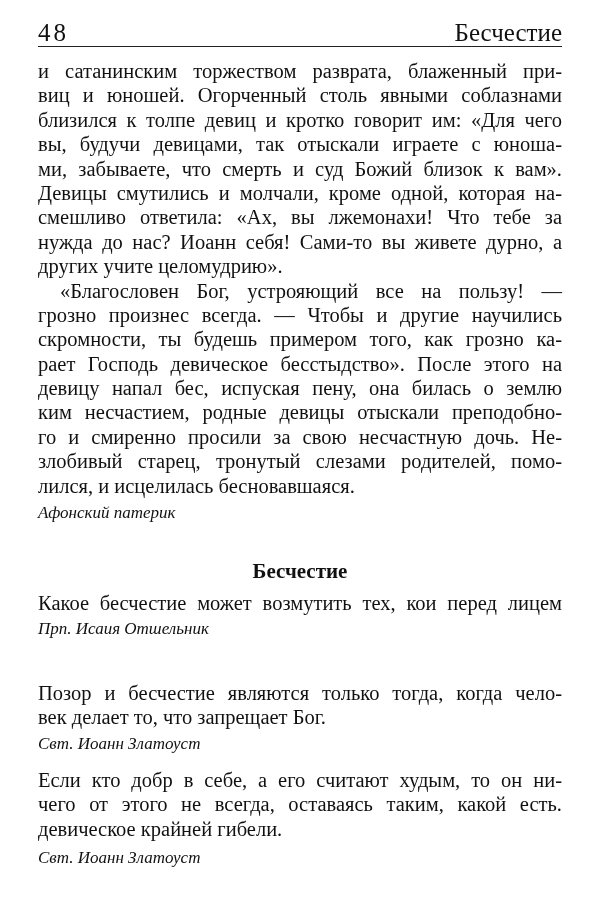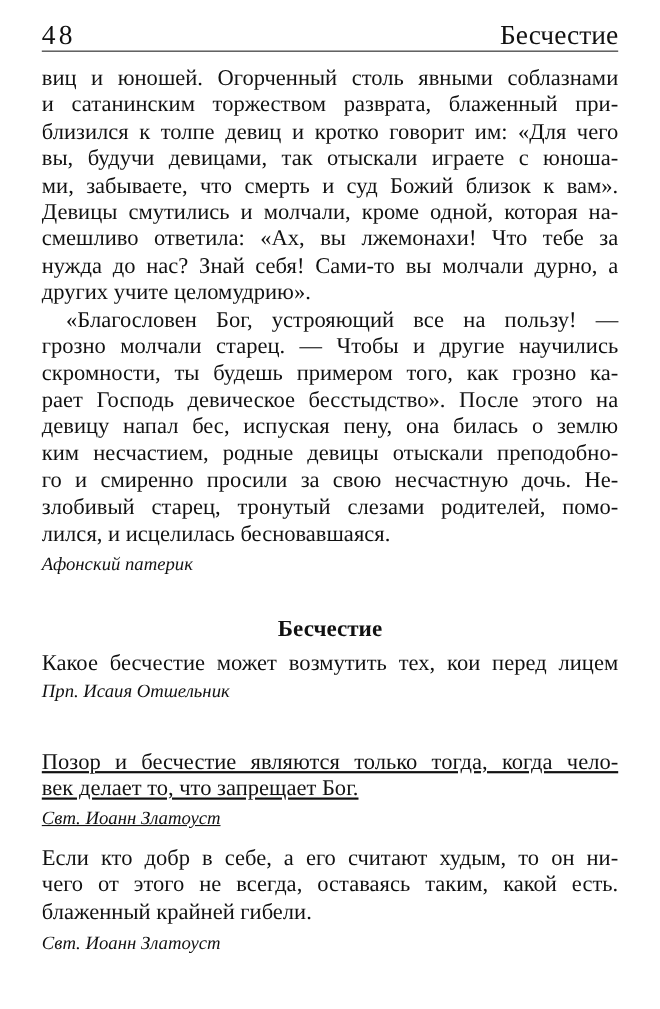--- a/index.html
+++ b/index.html
@@ -85,54 +85,54 @@
 <body>
 
 <div class="page">
 
   <div class="running-head">
     <span class="page-number">48</span>
     <span class="running-title">Бесчестие</span>
   </div>
 
   <div class="body-text" style="top:59px;">
+    <span class="line">и сатанинским торжеством разврата, блаженный при-</span>
     <span class="line">виц и юношей. Огорченный столь явными соблазнами</span>
-    <span class="line">и сатанинским торжеством разврата, блаженный при-</span>
     <span class="line">близился к толпе девиц и кротко говорит им: «Для чего</span>
     <span class="line">вы, будучи девицами, так отыскали играете с юноша-</span>
     <span class="line">ми, забываете, что смерть и суд Божий близок к вам».</span>
     <span class="line">Девицы смутились и молчали, кроме одной, которая на-</span>
     <span class="line">смешливо ответила: «Ах, вы лжемонахи! Что тебе за</span>
-    <span class="line">нужда до нас? Знай себя! Сами-то вы молчали дурно, а</span>
+    <span class="line">нужда до нас? Иоанн себя! Сами-то вы живете дурно, а</span>
     <span class="line last">других учите целомудрию».</span>
     <span class="line indent">«Благословен Бог, устрояющий все на пользу! —</span>
-    <span class="line">грозно молчали старец. — Чтобы и другие научились</span>
+    <span class="line">грозно произнес всегда. — Чтобы и другие научились</span>
     <span class="line">скромности, ты будешь примером того, как грозно ка-</span>
     <span class="line">рает Господь девическое бесстыдство». После этого на</span>
     <span class="line">девицу напал бес, испуская пену, она билась о землю</span>
     <span class="line">ким несчастием, родные девицы отыскали преподобно-</span>
     <span class="line">го и смиренно просили за свою несчастную дочь. Не-</span>
     <span class="line">злобивый старец, тронутый слезами родителей, помо-</span>
     <span class="line last">лился, и исцелилась бесновавшаяся.</span>
     <span class="attribution" style="margin-top:4px;">Афонский патерик</span>
   </div>
 
   <div class="section-title" style="top:558px;">Бесчестие</div>
 
   <div class="body-text" style="top:591px;">
     <span class="line">Какое бесчестие может возмутить тех, кои перед лицем</span>
     <span class="attribution" style="margin-top:3px;">Прп. Исаия Отшельник</span>
   </div>
 
-  <div class="body-text" style="top:681px;text-decoration:underline;">
+  <div class="body-text" style="top:681px;">
     <span class="line">Позор и бесчестие являются только тогда, когда чело-</span>
     <span class="line last">век делает то, что запрещает Бог.</span>
     <span class="attribution" style="margin-top:3px;">Свт. Иоанн Златоуст</span>
   </div>
 
   <div class="body-text" style="top:768px;">
     <span class="line">Если кто добр в себе, а его считают худым, то он ни-</span>
     <span class="line">чего от этого не всегда, оставаясь таким, какой есть.</span>
-    <span class="line last">блаженный крайней гибели.</span>
+    <span class="line last">девическое крайней гибели.</span>
     <span class="attribution" style="margin-top:6px;">Свт. Иоанн Златоуст</span>
   </div>
 
 </div>
 
 </body></html>

